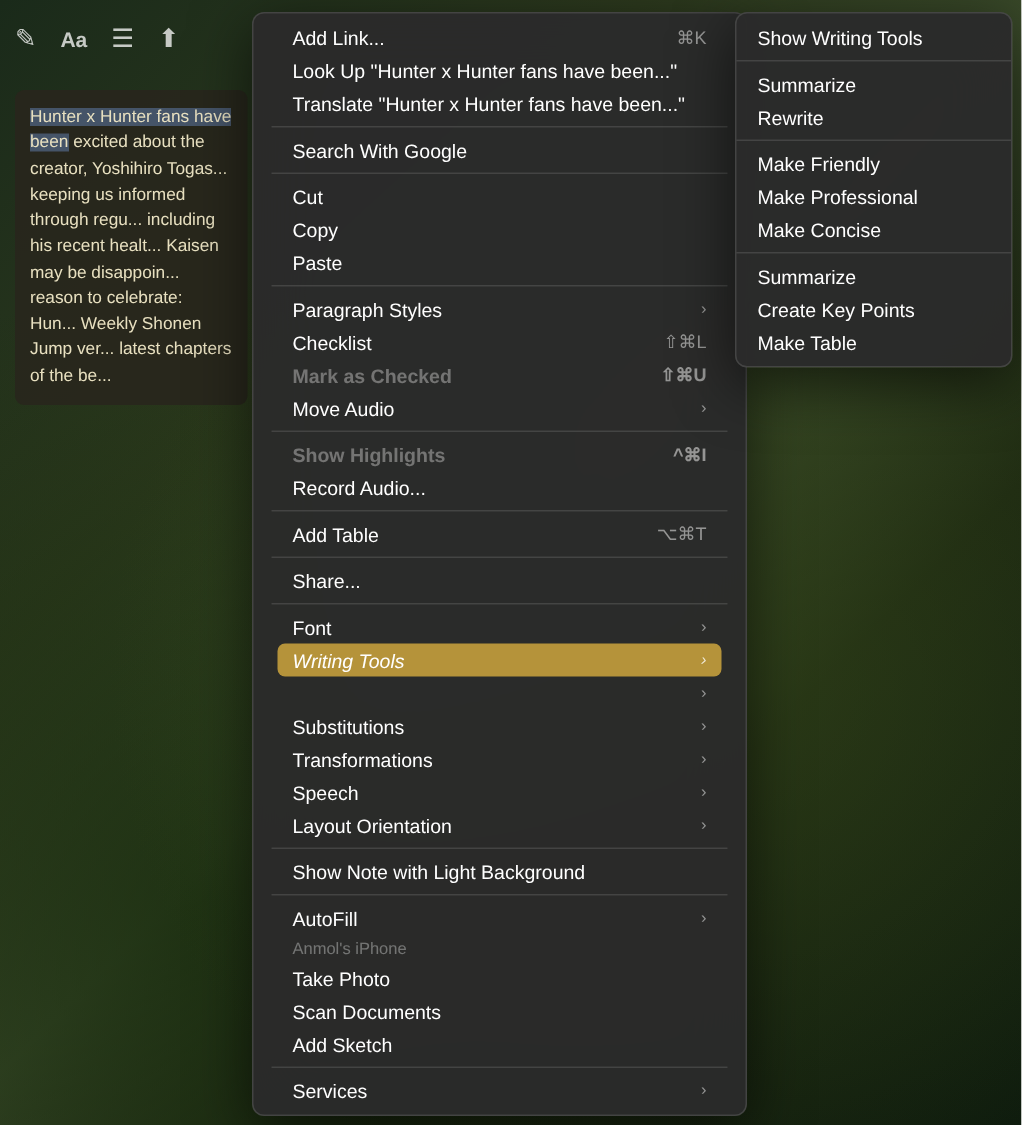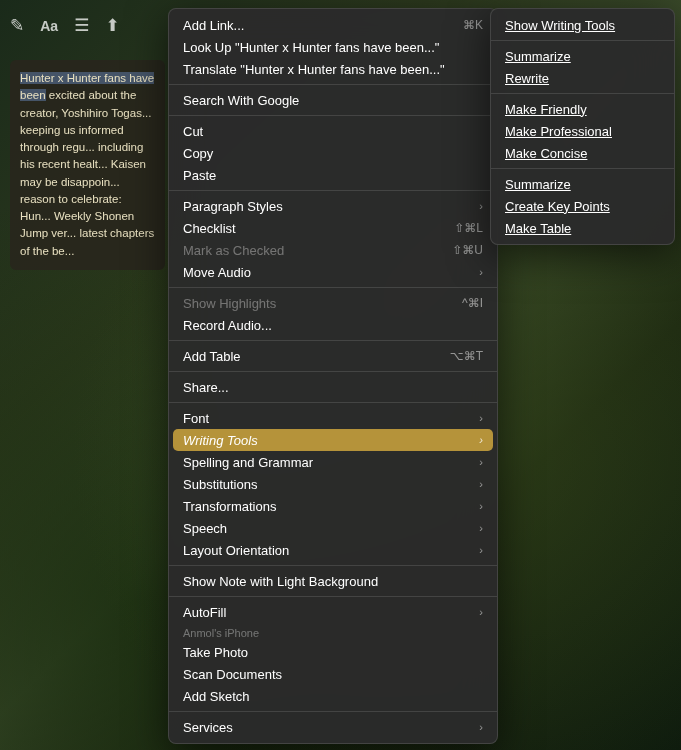--- a/index.html
+++ b/index.html
@@ -48,21 +48,21 @@
     .context-menu {
       position: absolute;
       top: 8px;
       left: 168px;
       width: 330px;
       background: rgba(42, 42, 42, 0.97);
       backdrop-filter: blur(20px);
       border-radius: 8px;
       border: 1px solid rgba(255,255,255,0.12);
       box-shadow: 0 10px 40px rgba(0,0,0,0.6);
-      padding: 5px 0;
+      padding: 5px 12px;
       z-index: 10;
       color: #fff;
       font-size: 13px;
     }
 
     .menu-item {
       display: flex;
       align-items: center;
       padding: 3px 14px;
       cursor: default;
@@ -73,20 +73,21 @@
     .menu-item.highlighted {
       background: #b5933a;
       border-radius: 5px;
       margin: 0 4px;
       padding: 3px 10px;
       font-style: italic;
     }
 
     .menu-item.disabled {
       color: rgba(255,255,255,0.35);
+      font-weight: bold;
     }
 
     .menu-item .item-label {
       flex: 1;
     }
 
     .menu-item .shortcut {
       color: rgba(255,255,255,0.5);
       font-size: 12px;
       margin-left: 20px;
@@ -118,21 +119,20 @@
       width: 185px;
       background: rgba(42, 42, 42, 0.97);
       backdrop-filter: blur(20px);
       border-radius: 8px;
       border: 1px solid rgba(255,255,255,0.12);
       box-shadow: 0 10px 40px rgba(0,0,0,0.6);
       padding: 5px 0;
       z-index: 11;
       color: #fff;
       font-size: 13px;
-      text-decoration: underline;
     }
 
     .submenu .menu-item {
       padding: 3px 14px;
       min-height: 22px;
     }
 
     .submenu .separator {
       height: 1px;
       background: rgba(255,255,255,0.12);
@@ -241,21 +241,20 @@
 
   <div class="menu-item">
     <span class="item-label">Font</span>
     <span class="arrow">›</span>
   </div>
   <div class="menu-item highlighted">
     <span class="item-label">Writing Tools</span>
     <span class="arrow" style="color:rgba(255,255,255,0.8)">›</span>
   </div>
   <div class="menu-item">
-    <span class="item-label">Spelling and Grammar</span>
     <span class="arrow">›</span>
   </div>
   <div class="menu-item">
     <span class="item-label">Substitutions</span>
     <span class="arrow">›</span>
   </div>
   <div class="menu-item">
     <span class="item-label">Transformations</span>
     <span class="arrow">›</span>
   </div>

